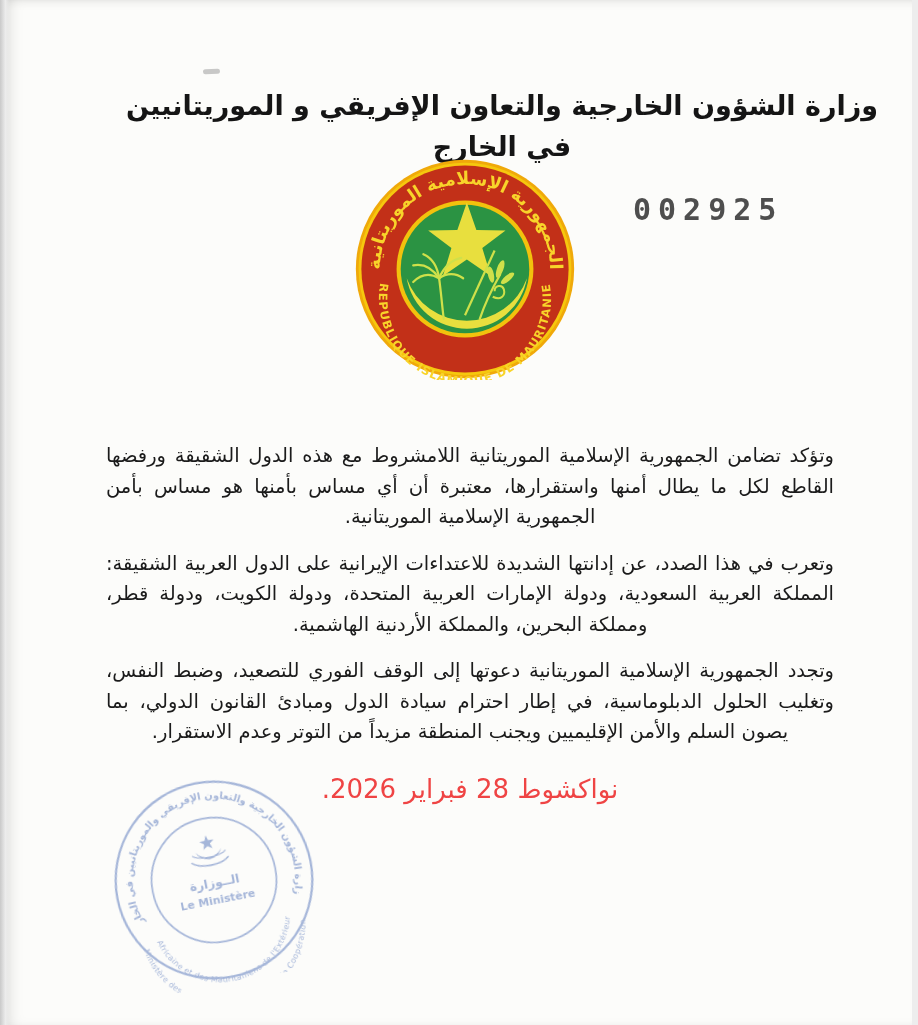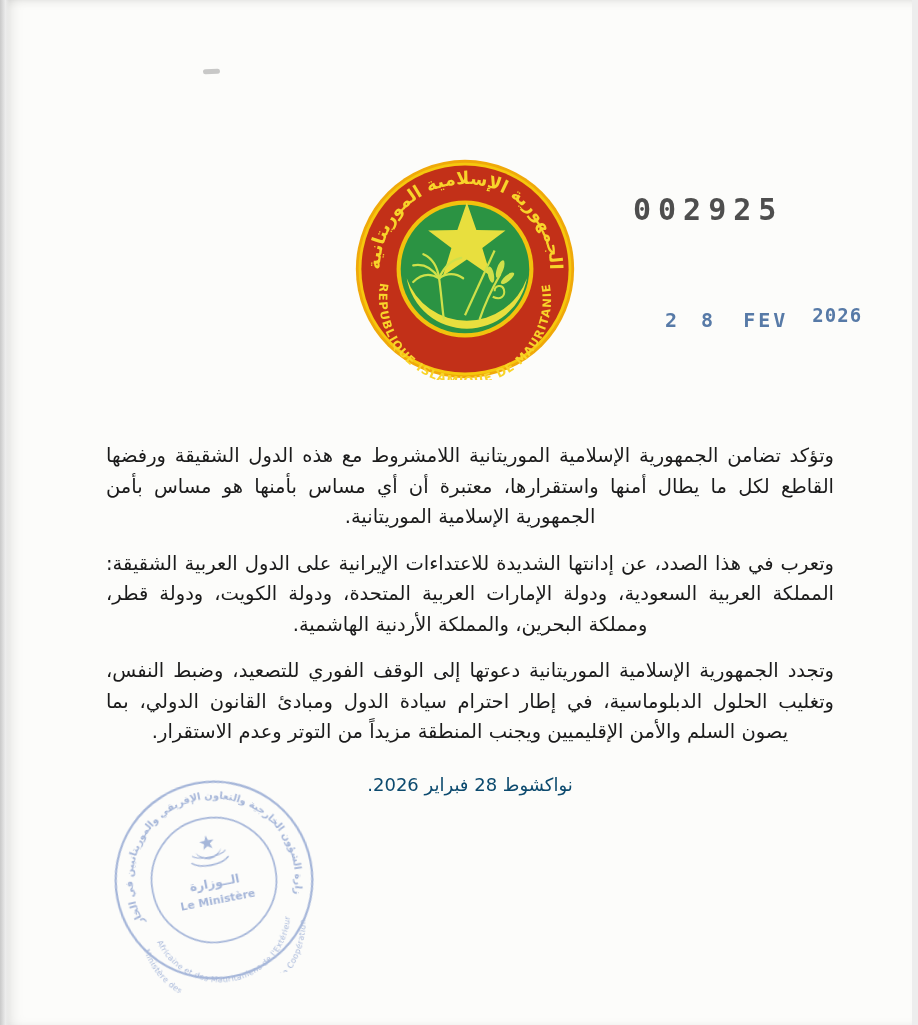--- a/index.html
+++ b/index.html
@@ -48,39 +48,40 @@
   .content{
     position:absolute;left:106px;top:441px;width:728px;
     direction:rtl;color:#1b1b1b;
   }
   .content p{
     margin:0 0 16px 0;
     font-size:19.5px;line-height:30.5px;
     text-align:justify;text-align-last:center;
   }
   .dateline{
-    margin-top:26px;font-size:18px;text-align:center;direction:rtl;color:#0c4a6e;
+    margin-top:26px;font-size:26px;text-align:center;direction:rtl;color:#ef4444;
   }
 
   .ministry-stamp{
     position:absolute;left:110px;top:776px;width:208px;height:208px;
     transform:rotate(-11deg);
     mix-blend-mode:multiply;
     filter:blur(.35px);
   }
   .ministry-stamp svg{width:100%;height:100%;display:block;}
 </style>
 </head>
 <body>
 
 <div class="page">
   <div class="edge-left"></div>
   <div class="edge-right"></div>
   <div class="smudge"></div>
 
+  <div class="header-title">وزارة الشؤون الخارجية والتعاون الإفريقي و الموريتانيين في الخارج</div>
 
   <div class="seal">
     <svg viewBox="0 0 240 240" xmlns="http://www.w3.org/2000/svg">
       <defs>
         <path id="seal-top-arc" d="M 33.5 151.5 A 92 92 0 1 1 206.5 151.5" fill="none"></path>
         <path id="seal-bottom-arc" d="M 28.4 136.1 A 93 93 0 1 0 211.6 136.1" fill="none"></path>
       </defs>
       <circle cx="120" cy="120" r="118" fill="#f0a90a"></circle>
       <circle cx="120" cy="120" r="115" fill="#f6c80e"></circle>
       <circle cx="120" cy="120" r="112" fill="#c23018"></circle>
@@ -113,25 +114,20 @@
         <textPath href="#seal-top-arc" startOffset="50%" text-anchor="middle">الجمهورية الإسلامية الموريتانية</textPath>
       </text>
       <text font-family="DejaVu Sans, sans-serif" font-size="12.5" font-weight="bold" letter-spacing="1.2" fill="#f8d42a">
         <textPath href="#seal-bottom-arc" startOffset="50%" text-anchor="middle">REPUBLIQUE ISLAMIQUE DE MAURITANIE</textPath>
       </text>
     </svg>
   </div>
 
   <div class="registry-serial">002925</div>
 
-  <div class="registry-date">
-    <span class="day">2 8</span>
-    <span class="month">FEV</span>
-    <span class="year">2026</span>
-  </div>
 
   <div class="content">
     <p>وتؤكد تضامن الجمهورية الإسلامية الموريتانية اللامشروط مع هذه الدول الشقيقة ورفضها القاطع لكل ما يطال أمنها واستقرارها، معتبرة أن أي مساس بأمنها هو مساس بأمن الجمهورية الإسلامية الموريتانية.</p>
     <p>وتعرب في هذا الصدد، عن إدانتها الشديدة للاعتداءات الإيرانية على الدول العربية الشقيقة: المملكة العربية السعودية، ودولة الإمارات العربية المتحدة، ودولة الكويت، ودولة قطر، ومملكة البحرين، والمملكة الأردنية الهاشمية.</p>
     <p>وتجدد الجمهورية الإسلامية الموريتانية دعوتها إلى الوقف الفوري للتصعيد، وضبط النفس، وتغليب الحلول الدبلوماسية، في إطار احترام سيادة الدول ومبادئ القانون الدولي، بما يصون السلم والأمن الإقليميين ويجنب المنطقة مزيداً من التوتر وعدم الاستقرار.</p>
     <div class="dateline">نواكشوط 28 فبراير 2026.</div>
   </div>
 
   <div class="ministry-stamp">
     <svg viewBox="0 0 220 220" xmlns="http://www.w3.org/2000/svg">

